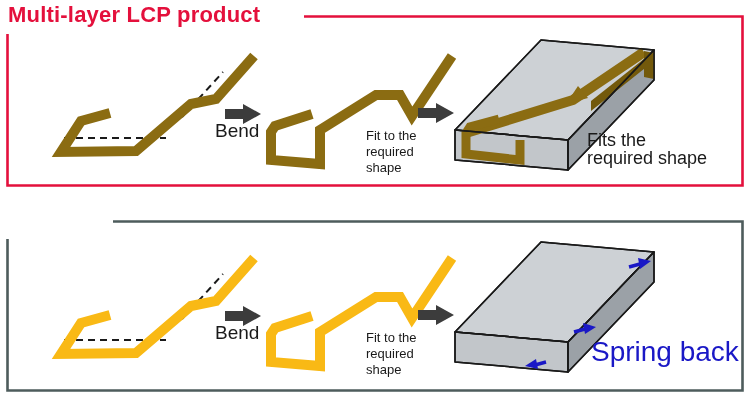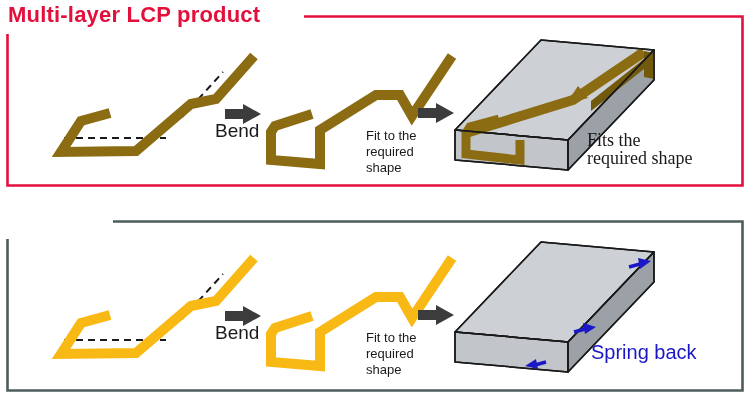--- a/index.html
+++ b/index.html
@@ -10,22 +10,22 @@
   .panel-title{font-weight:bold;letter-spacing:0.2px;}
   .title-lcp{left:8px;top:2px;font-size:22px;color:var(--lcp-red);}
   .title-pi{left:8px;top:207px;font-size:21px;color:var(--pi-gray);}
   .bend-label{font-size:19px;line-height:19px;}
   .bend-1{left:215px;top:121px;}
   .bend-2{left:215px;top:323px;}
   .fit-label{font-size:13px;line-height:16px;}
   .fit-1{left:366px;top:128px;}
   .fit-2{left:366px;top:330px;}
   .result-label{font-size:18px;line-height:18px;}
-  .result-1{left:587px;top:131px;font-family:Liberation Serif, serif;}
-  .result-2{left:591px;top:343px;font-size:20px;color:var(--spring-blue);}
+  .result-1{left:587px;top:131px;}
+  .result-2{left:591px;top:343px;font-size:28px;color:var(--spring-blue);}
   
   .border-lcp{stroke:var(--lcp-red);stroke-width:2.6;fill:none;}
   .border-pi{stroke:var(--pi-gray);stroke-width:2.6;fill:none;}
   .lcp-stroke{stroke:var(--lcp-material);}
   .pi-stroke{stroke:var(--pi-material);}
   .lcp-fill{fill:var(--lcp-material);}
   .lcp-fill-dark{fill:var(--lcp-material-dark);}
   .fold{stroke:var(--ink);stroke-width:2;stroke-dasharray:7 5;fill:none;}
   .step-arrow{fill:var(--arrow-dark);}
   .face-top{fill:var(--box-top);}

